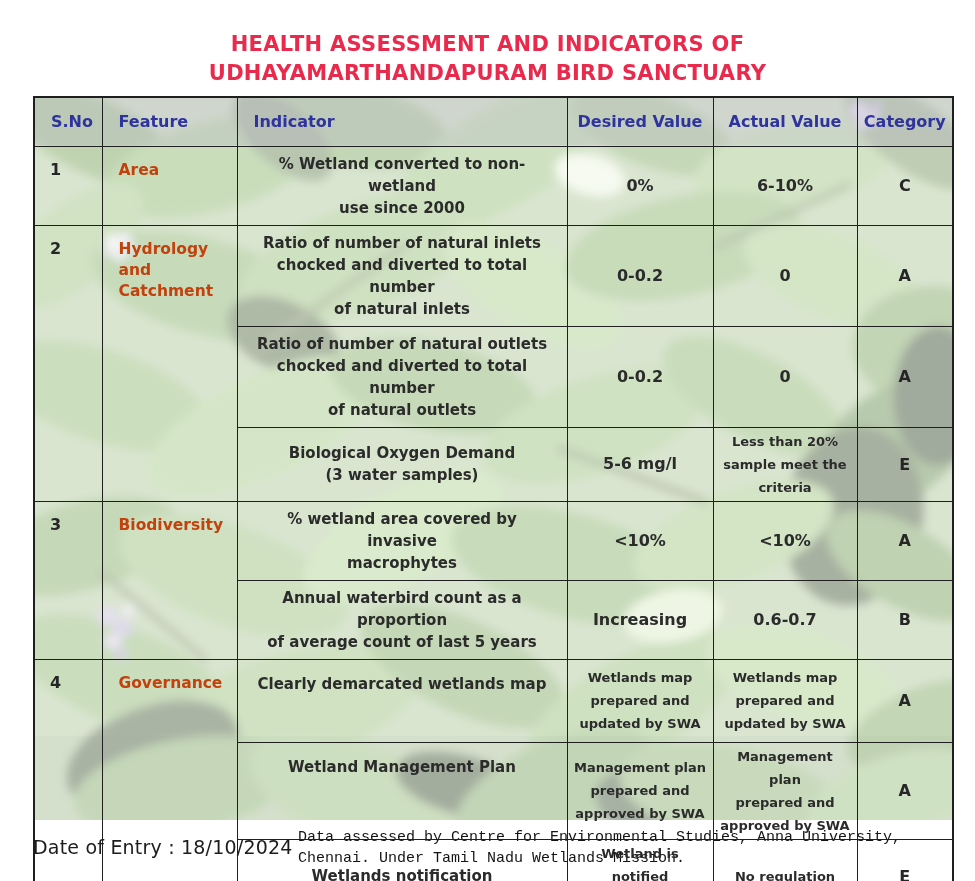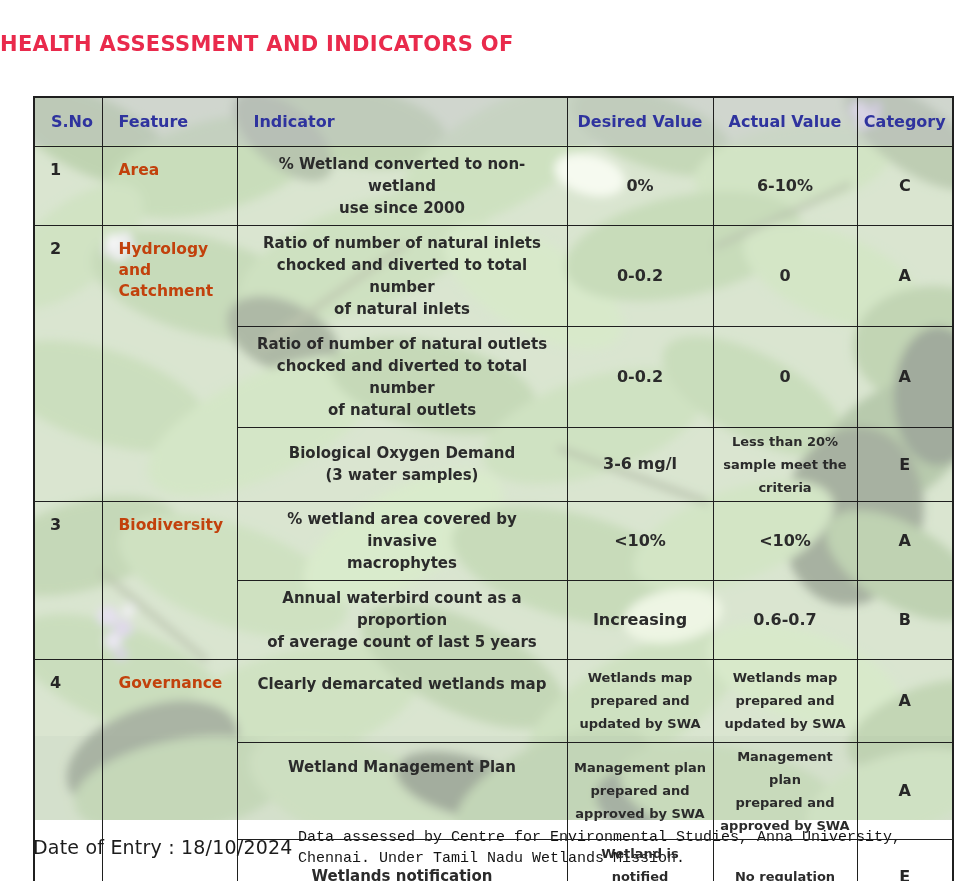--- a/index.html
+++ b/index.html
@@ -1,19 +1,19 @@
 <!DOCTYPE html>
 <html><head>
 <meta charset="utf-8">
 <style>
   html,body{margin:0;padding:0;background:#ffffff;}
   .page{position:relative;width:975px;height:881px;background:#ffffff;overflow:hidden;
         font-family:"DejaVu Sans","Liberation Sans",sans-serif;}
   
-  .title{position:absolute;top:30px;left:0;width:975px;text-align:left;
+  .title{position:absolute;top:30px;left:0;width:975px;text-align:center;
          color:#e92a4c;font-weight:bold;font-size:21px;line-height:29px;letter-spacing:.3px;}
   
   .table-wrap{position:absolute;left:33px;top:96px;width:956px;height:724px;}
   .bg-svg{position:absolute;left:0;top:0;width:919px;height:724px;z-index:0;}
   table.grid{position:relative;z-index:1;border-collapse:collapse;table-layout:fixed;
              width:919px;height:724px;}
   table.grid td,table.grid th{border:1.5px solid #1f1f1f;background:transparent;
              overflow:hidden;box-sizing:border-box;}
   table.grid{border:2px solid #1f1f1f;}
   th{color:#2f339e;font-size:16px;font-weight:bold;}
@@ -39,20 +39,21 @@
   .note{position:absolute;left:298px;top:827px;width:652px;font-family:Liberation Mono, monospace;
         font-size:15px;line-height:21px;color:#141414;}
 </style>
 </head>
 <body>
 
 <div class="page">
 
   <div class="title">
     <div>HEALTH ASSESSMENT AND INDICATORS OF</div>
+    <div>UDHAYAMARTHANDAPURAM BIRD SANCTUARY</div>
   </div>
 
   <div class="table-wrap">
 
     <svg class="bg-svg" viewBox="0 0 919 724" aria-hidden="true">
       <defs>
           <filter id="soft" x="-20%" y="-20%" width="140%" height="140%">
             <feGaussianBlur stdDeviation="5"></feGaussianBlur>
           </filter>
         </defs>
@@ -180,21 +181,21 @@
         <td class="ind">Ratio of number of natural outlets
 chocked and diverted to total number
 of natural outlets</td>
         <td class="val">0-0.2</td>
         <td class="val">0</td>
         <td class="cat">A</td>
       </tr>
       <tr class="r2c">
         <td class="ind">Biological Oxygen Demand
 (3 water samples)</td>
-        <td class="val">3-6 mg/l</td>
+        <td class="val">5-6 mg/l</td>
         <td class="val small">Less than 20%
 sample meet the
 criteria</td>
         <td class="cat">E</td>
       </tr>
 
       <tr class="r3a">
         <td class="sno" rowspan="2">3</td>
         <td class="feat" rowspan="2">Biodiversity</td>
         <td class="ind">% wetland area covered by invasive

